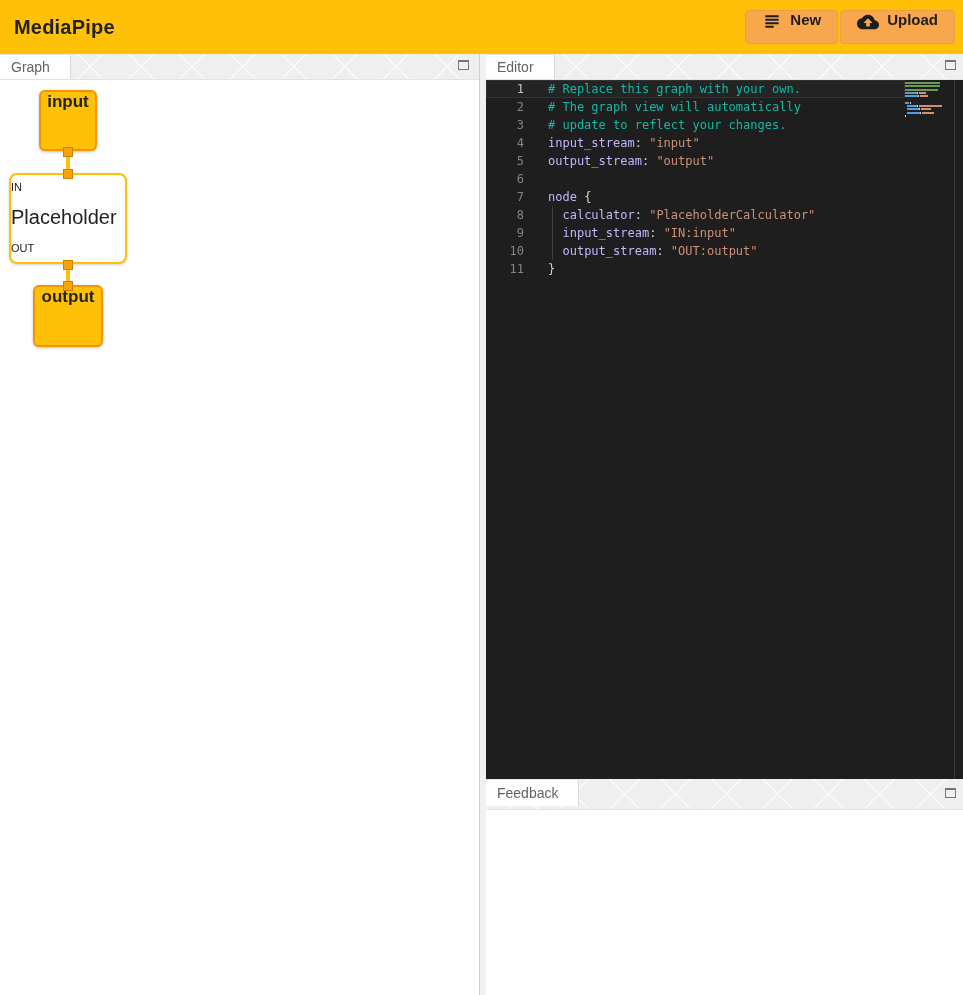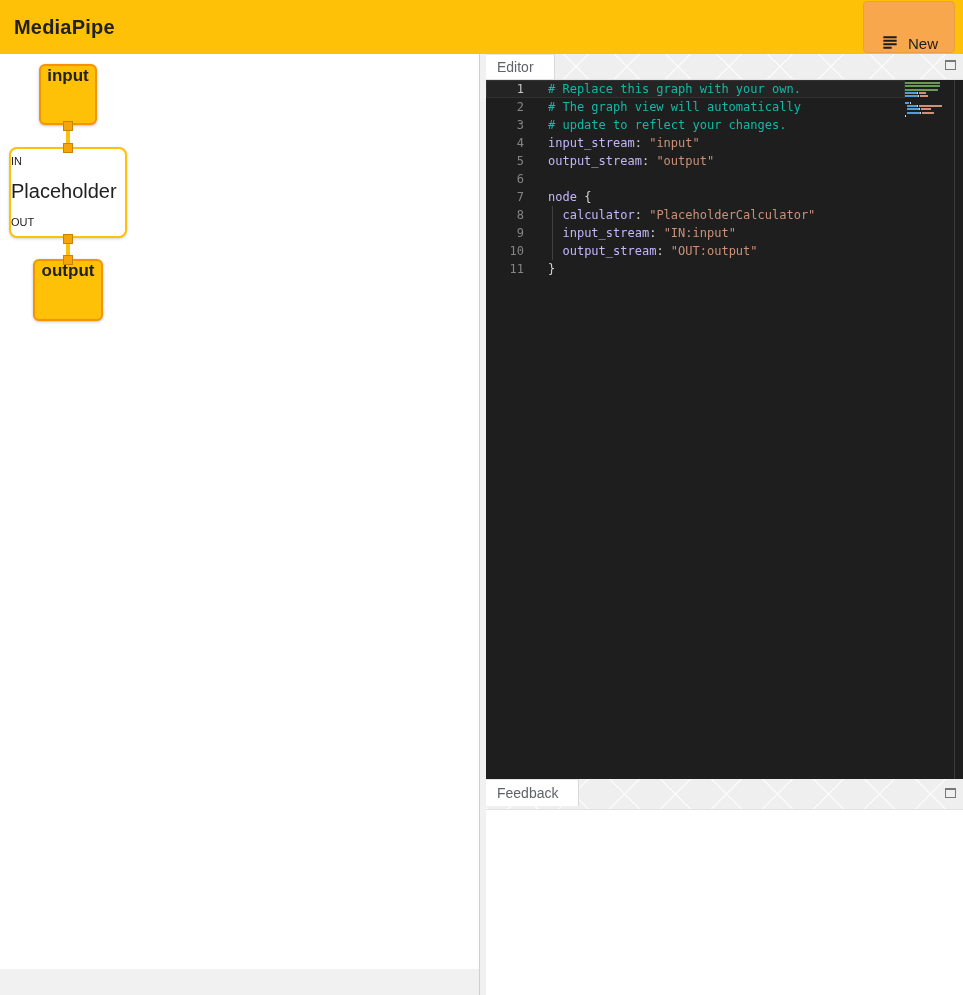--- a/index.html
+++ b/index.html
@@ -11,24 +11,24 @@
   }
   
   .app-header{
     position:absolute;left:0;top:0;width:963px;height:54px;
     background:#FFC107;display:flex;align-items:center;
     box-sizing:border-box;padding:0 8px 0 14px;
   }
   .app-title{font-size:20px;font-weight:700;color:#212121;letter-spacing:.2px;}
   .header-spacer{flex:1;}
   .hdr-btn{
-    height:52px;border:1px solid #ef9d42;border-radius:4px;
-    background:#F8A74C;display:flex;align-items:flex-end;gap:8px;
+    height:34px;border:1px solid #ef9d42;border-radius:4px;
+    background:#F8A74C;display:flex;align-items:flex-start;gap:8px;
     padding:0 16px;margin-left:2px;cursor:pointer;
-    font-size:15px;font-weight:400;color:#1d1d1d;
+    font-size:15px;font-weight:700;color:#1d1d1d;
   }
   .hdr-btn svg{display:block;}
   
   .tab-row{
     position:relative;box-sizing:border-box;
     background-color:#efefef;
     background-image:
       repeating-linear-gradient(45deg, #fafafa 0, #fafafa 1.5px, transparent 1.5px, transparent 36px),
       repeating-linear-gradient(135deg, #fafafa 0, #fafafa 1.5px, transparent 1.5px, transparent 36px);
     border-bottom:1px solid #e2e2e2;
@@ -105,23 +105,37 @@
   <div class="app-title">MediaPipe</div>
   <div class="header-spacer"></div>
   <button class="hdr-btn">
     <span>
       <svg width="20" height="20" viewBox="0 0 24 24" fill="#1d1d1d">
           <path d="M4 5h16v2.4H4zM4 9.2h16v2.4H4zM4 13.4h16v2.4H4zM4 17.6h10v2.4H4z"></path>
         </svg>
     </span>
     <span>New</span>
   </button>
+  <button class="hdr-btn">
+    <span>
+      <svg width="22" height="22" viewBox="0 0 24 24" fill="#1d1d1d">
+          <path d="M19.35 10.04C18.67 6.59 15.64 4 12 4 9.11 4 6.6 5.64 5.35 8.04 2.34 8.36 0 10.91 0 14c0 3.31 2.69 6 6 6h13c2.76 0 5-2.24 5-5 0-2.64-2.05-4.78-4.65-4.96zM17 13h-3v4h-4v-4H7l5-5 5 5z"></path>
+        </svg>
+    </span>
+    <span>Upload</span>
+  </button>
 </div>
 
 <div class="graph-panel">
+  <div class="tab-row">
+    <div class="tab">
+      <span>Graph</span>
+    </div>
+    <div class="popout" style="right:10px;"></div>
+  </div>
   <div class="graph-canvas">
     <div class="edge" style="top:70px;height:140px;"></div>
 
     <div class="gnode filled" style="left:39px;top:10px;width:58px;height:61px;">
       <span>input</span>
     </div>
 
     <div class="gnode filled" style="left:33px;top:205px;width:70px;height:62px;">
       <span>output</span>
     </div>

